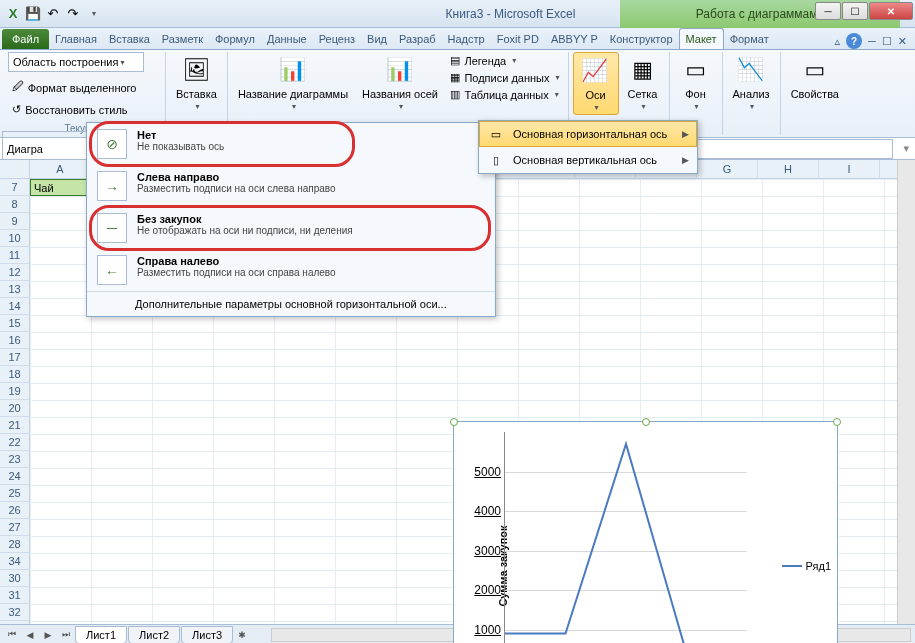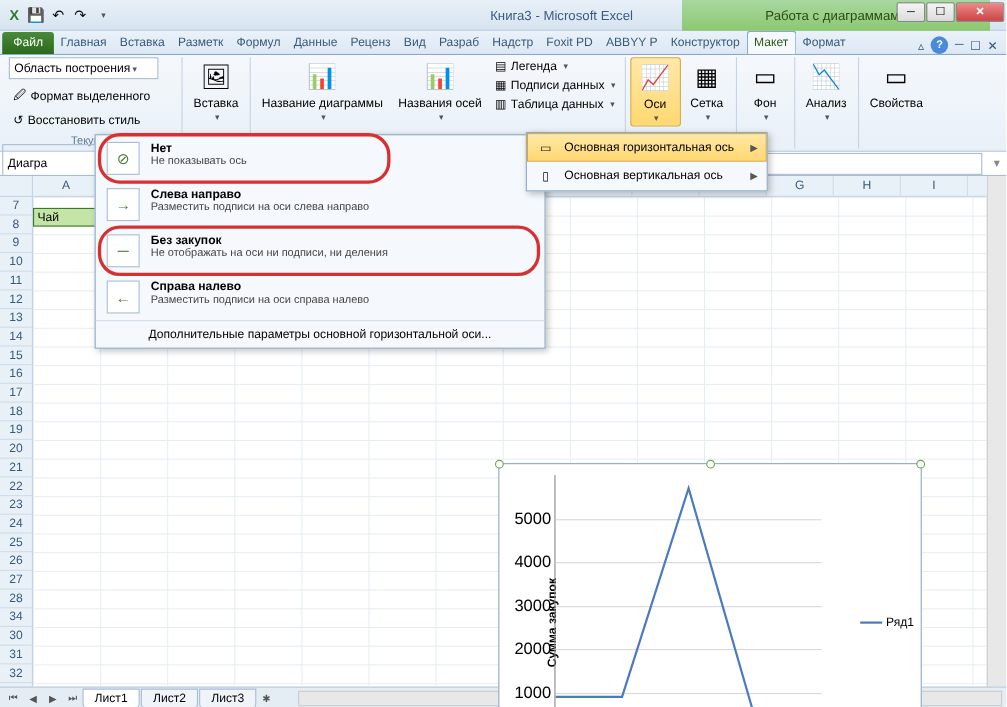--- a/index.html
+++ b/index.html
@@ -74,21 +74,21 @@
 .opt-item.circled { position: relative; }
 .opt-item.circled::after { content: ''; position: absolute; left: 2px; right: 140px; top: -2px; bottom: -2px; border: 3px solid #d83030; border-radius: 20px; pointer-events: none; }
 .opt-item.circled2::after { right: 4px; }
 .opt-more { padding: 6px 10px 6px 48px; font-size: 11px; border-top: 1px solid #d0dce8; cursor: pointer; }
 
 
 .chart-obj { position: absolute; left: 453px; top: 261px; width: 385px; height: 290px; border: 1px solid #88a8c8; background: #fff; z-index: 3; }
 .chart-handle { position: absolute; width: 8px; height: 8px; background: #fff; border: 1px solid #6aa84a; border-radius: 4px; }
 .chart-plot { position: absolute; left: 50px; top: 10px; right: 90px; bottom: 40px; border-left: 1px solid #888; border-bottom: 1px solid #888; }
 .chart-yaxis-title { position: absolute; left: 8px; top: 50%; transform: translateY(-50%) rotate(-90deg); font-size: 11px; font-weight: bold; white-space: nowrap; }
-.chart-ytick { position: absolute; right: 100%; font-size: 15px; padding-right: 4px; transform: translateY(-50%); }
+.chart-ytick { position: absolute; right: 100%; font-size: 12px; padding-right: 4px; transform: translateY(-50%); text-decoration: underline; }
 .chart-grid-line { position: absolute; left: 0; right: 0; height: 1px; background: #d8d8d8; }
 .chart-legend { position: absolute; right: 6px; top: 50%; transform: translateY(-50%); display: flex; align-items: center; gap: 4px; font-size: 11px; }
 .chart-legend .swatch { width: 20px; height: 2px; background: #4a7abF; }
 
 
 .sheet-tabs { height: 20px; background: #e4ecf4; border-top: 1px solid #a8bcd6; display: flex; align-items: center; padding: 0 4px; gap: 1px; }
 .sheet-nav { display: flex; gap: 2px; }
 .sheet-nav-btn { width: 16px; height: 16px; font-size: 9px; color: #555; display: flex; align-items: center; justify-content: center; cursor: pointer; }
 .sheet-tab { padding: 2px 10px; font-size: 11px; background: #f0f4f8; border: 1px solid #a8bcd6; border-radius: 0 0 4px 4px; cursor: pointer; }
 .sheet-tab.active { background: #fff; font-weight: 500; }
@@ -258,21 +258,21 @@
       <div class="row-hdr">25</div>
       <div class="row-hdr">26</div>
       <div class="row-hdr">27</div>
       <div class="row-hdr">28</div>
       <div class="row-hdr">34</div>
       <div class="row-hdr">30</div>
       <div class="row-hdr">31</div>
       <div class="row-hdr">32</div>
     </div>
   <div class="grid">
-    <div class="cell sel" style="left:0;top:10px">Чай</div>
+    <div class="cell sel" style="left:0;top:0">Чай</div>
   </div>
   <div class="vscroll"></div>
 
   <div class="chart-obj">
     <div class="chart-handle" style="left:-4px;top:-4px"></div>
     <div class="chart-handle" style="right:-4px;top:-4px"></div>
 
     <div class="chart-handle" style="left:50%;top:-4px;margin-left:-4px"></div>
 
     <div class="chart-yaxis-title">Сумма закупок</div>

